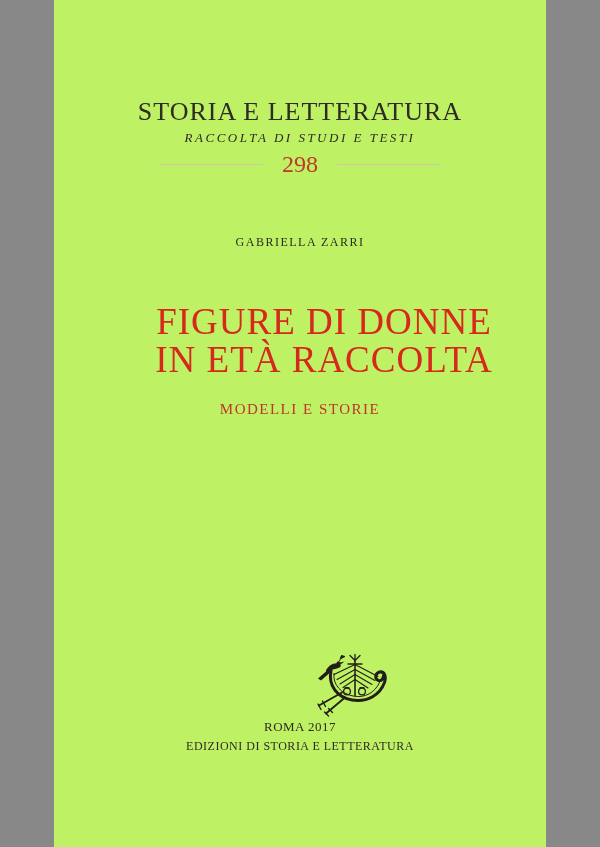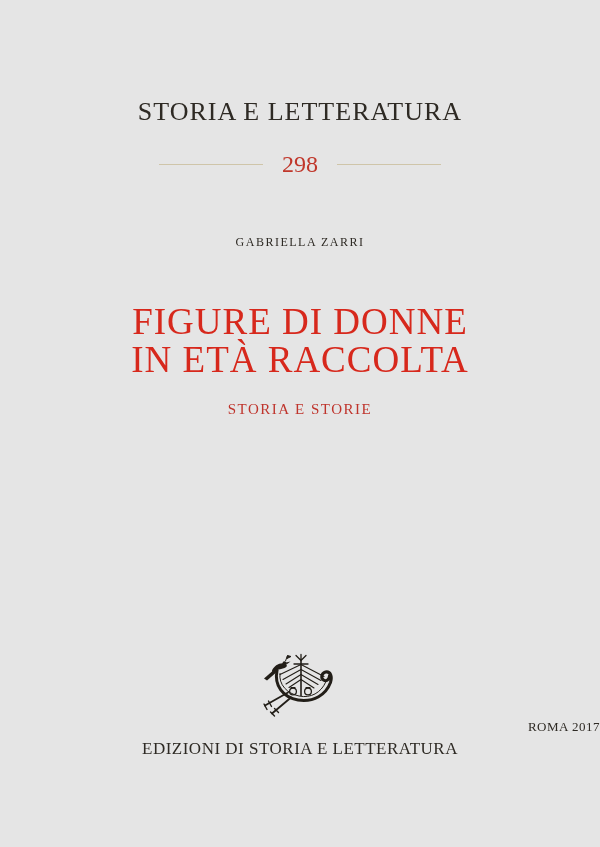--- a/index.html
+++ b/index.html
@@ -2,24 +2,24 @@
 <html><head>
 <meta charset="utf-8">
 <style>
   html, body {
     margin: 0;
     padding: 0;
     background: #888;
   }
   .cover {
     position: relative;
-    width: 600px;
+    width: 492px;
     height: 847px;
     margin: 0 auto;
-    background: #e5e5e5;
+    background: #bef264;
     font-family: "Liberation Serif", "DejaVu Serif", serif;
     overflow: hidden;
   }
   .centered {
     position: absolute;
     left: 0;
     width: 100%;
     text-align: center;
     white-space: nowrap;
   }
@@ -59,70 +59,71 @@
     font-size: 12px;
     letter-spacing: 1.5px;
     color: #2e2a24;
   }
   .book-title {
     top: 303px;
     font-size: 37px;
     line-height: 38px;
     letter-spacing: 1px;
     color: #d7281c;
+    padding-left: 24px;
   }
   .book-subtitle {
     top: 401px;
     font-size: 15px;
     letter-spacing: 1.5px;
     color: #bf342c;
   }
   .logo-wrap {
     position: absolute;
     left: 260px;
     top: 652px;
     width: 80px;
     height: 67px;
   }
   .place-year {
     top: 719px;
     font-size: 13px;
     letter-spacing: 0.5px;
     color: #2e2a24;
-    text-align: right;
   }
   .publisher {
     top: 739px;
-    font-size: 17px;
+    font-size: 12px;
     letter-spacing: 0.5px;
     color: #2e2a24;
   }
 </style>
 </head>
 <body>
 
 <div class="cover">
 
   <div class="centered series-name">STORIA E LETTERATURA</div>
 
+  <div class="centered series-subtitle">RACCOLTA DI STUDI E TESTI</div>
 
   <div class="centered series-number-row">
     <span class="series-number-rule"></span>
     <span class="series-number">298</span>
     <span class="series-number-rule"></span>
   </div>
 
   <div class="centered author">GABRIELLA ZARRI</div>
 
   <div class="centered book-title">
     <div>FIGURE DI DONNE</div>
     <div>IN ETÀ RACCOLTA</div>
   </div>
 
-  <div class="centered book-subtitle">STORIA E STORIE</div>
+  <div class="centered book-subtitle">MODELLI E STORIE</div>
 
   <div class="logo-wrap">
     <svg viewBox="0 0 80 66" width="80" height="67" aria-hidden="true">
       <g stroke="#221e18" fill="none" stroke-linecap="round" stroke-linejoin="round">
 
         <path d="M 17,18 C 14,33 23,45 38,47.5 C 54,50 66,42 70.5,30 C 72.5,24 70.5,18.5 65.5,19.5 C 61.5,20.5 60.5,25.5 63.5,27.5 C 66.5,29.5 69.5,26.5 69.5,23" stroke-width="3"></path>
 
         <path d="M 20,21 C 18.5,32 27,41 39,43.5 C 51,46 61,40 65.5,30" stroke-width="1"></path>
 
         <line x1="41" y1="8" x2="41" y2="43" stroke-width="1.6"></line>

